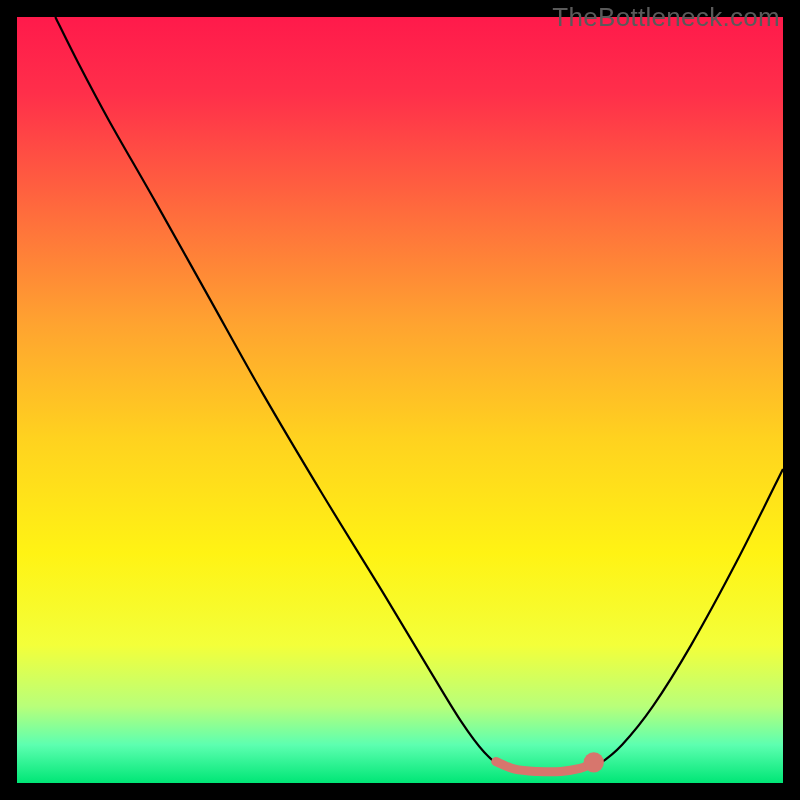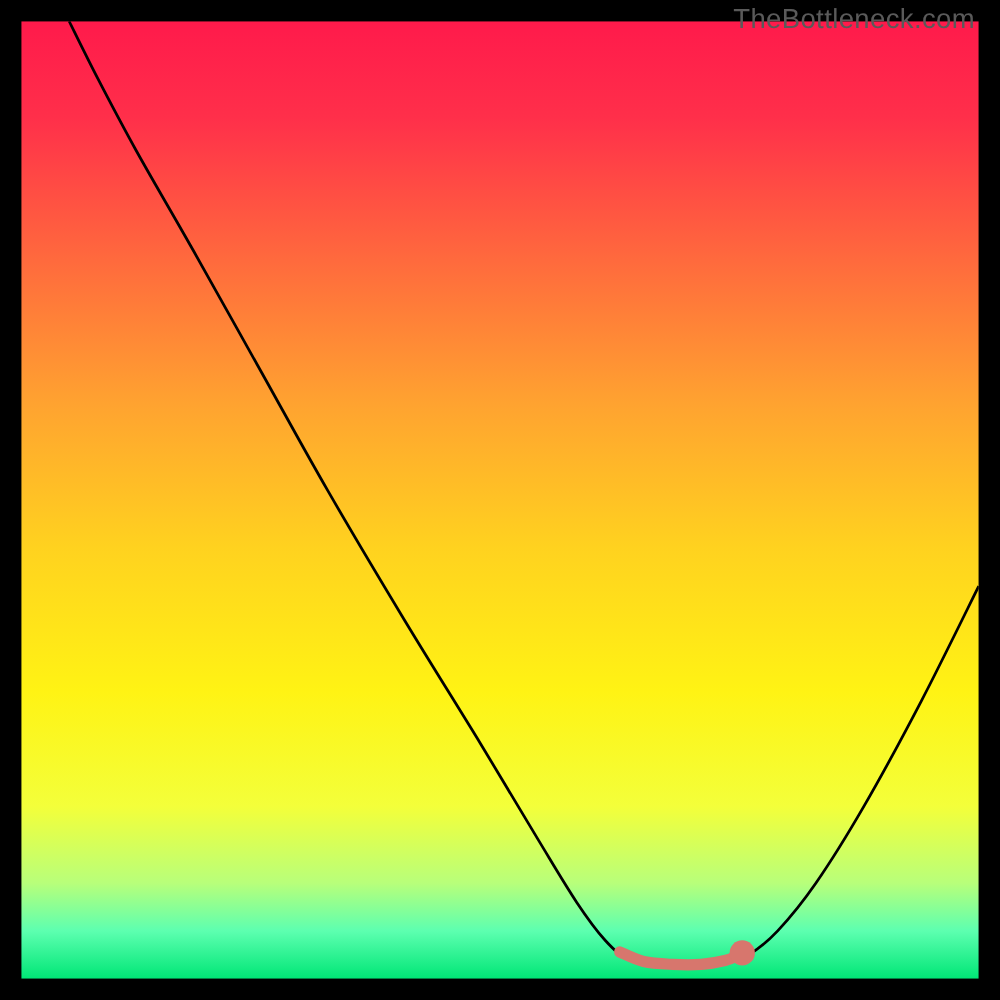--- a/index.html
+++ b/index.html
@@ -24,21 +24,21 @@
     left: 0;
     top: 0;
     width: 766px;
     height: 766px;
   }
   .watermark {
     position: absolute;
     top: 2px;
     right: 20px;
     color: #5a5a5a;
-    font-size: 22px;
+    font-size: 26px;
     font-weight: 500;
     letter-spacing: 0.3px;
   }
   svg { display: block; }
 </style>
 </head>
 <body>
 
 <div class="frame">
   <svg class="plot" viewBox="0 0 766 766" preserveAspectRatio="none">

